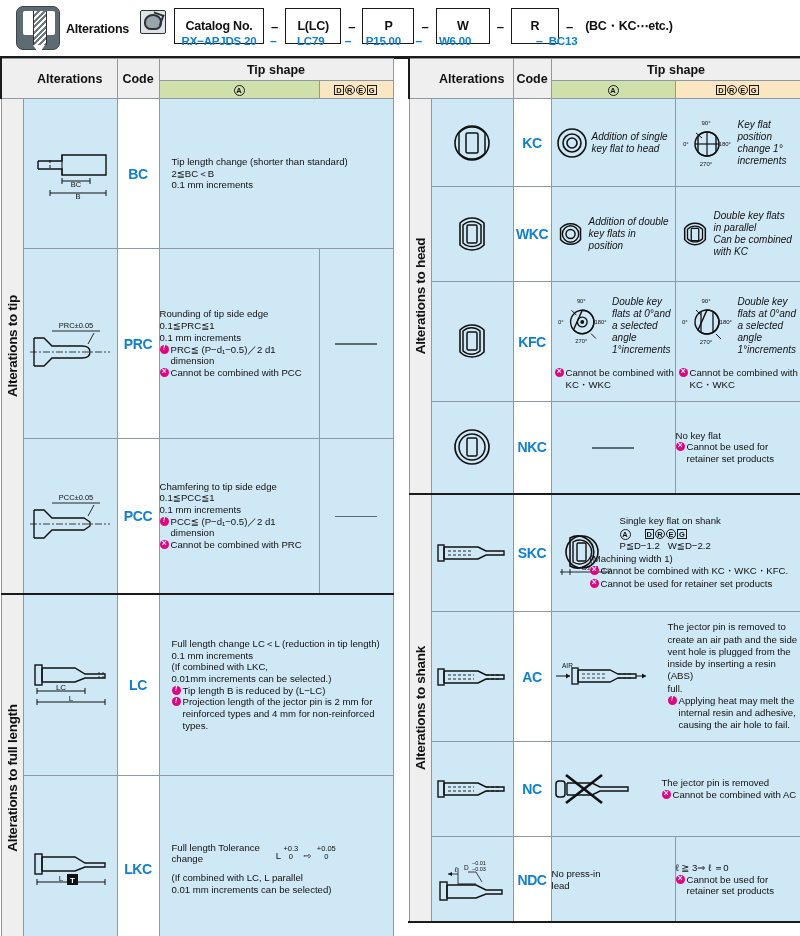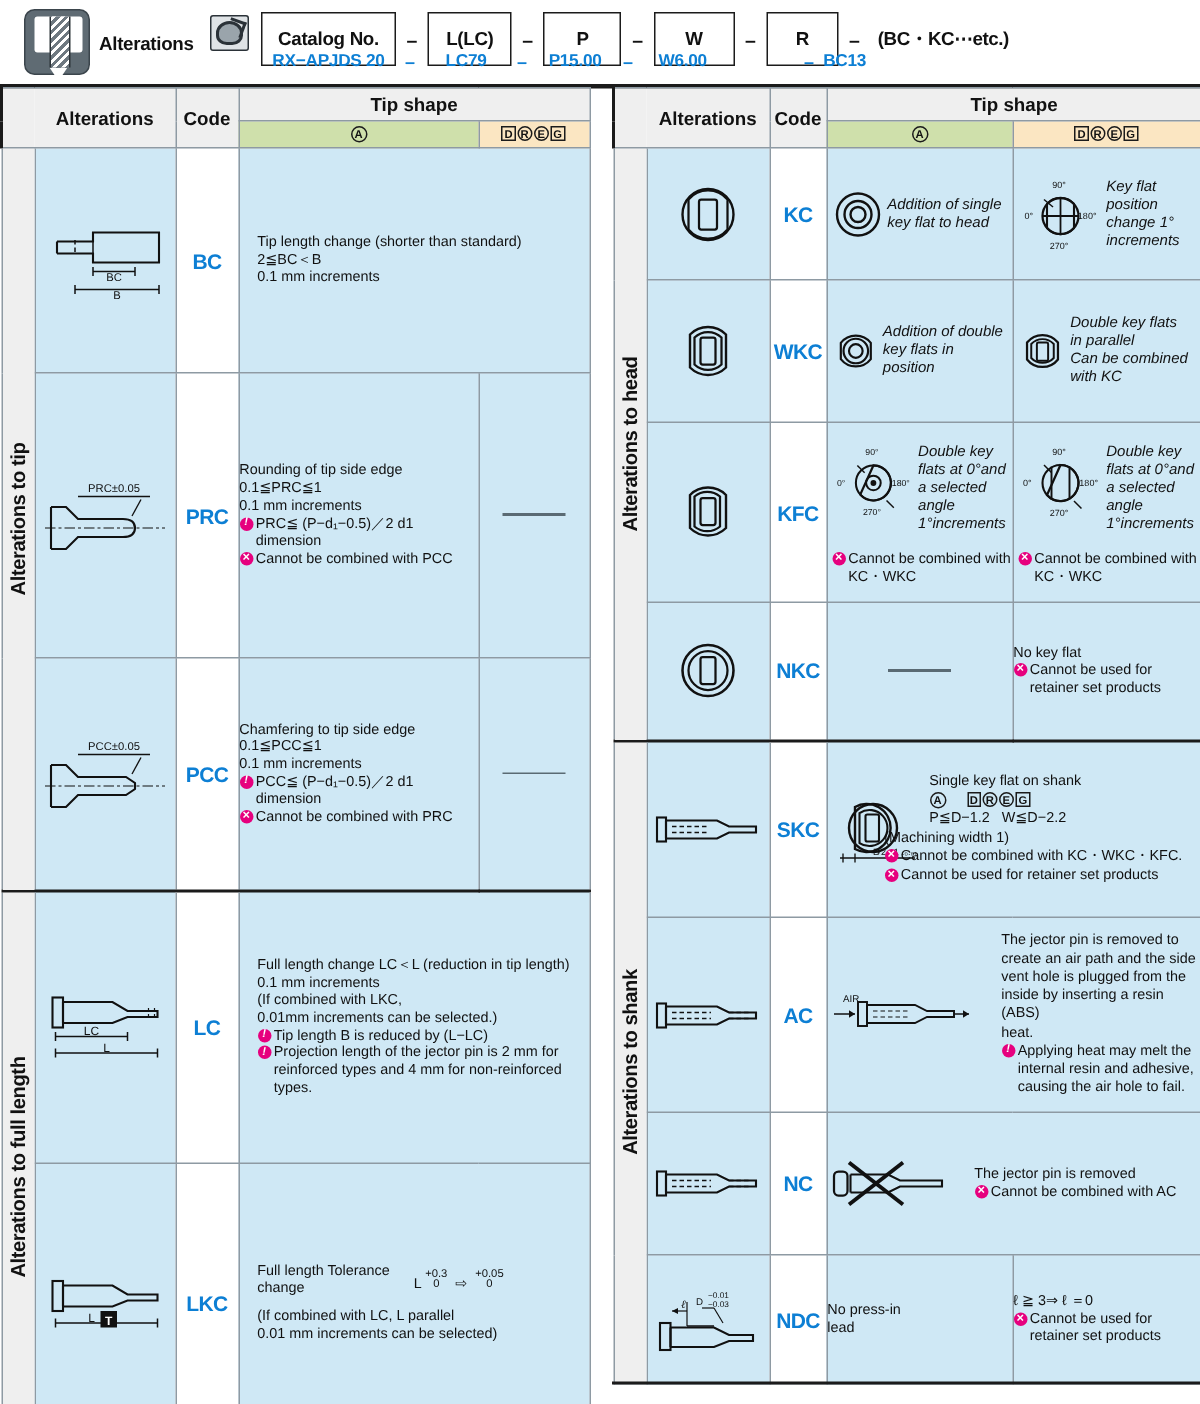--- a/index.html
+++ b/index.html
@@ -641,21 +641,21 @@
             <line x1="66" y1="22" x2="80" y2="22" stroke="#111" stroke-width="0.8" stroke-dasharray="3,2"></line>
             <line x1="84" y1="20" x2="94" y2="20" stroke="#111" stroke-width="1"></line>
             <path d="M94 20 L90 17.5 L90 22.5 Z" fill="#111"></path>
           </svg>
         </div>
         <div class="tx" style="line-height:1.28">
           <div>The jector pin is removed to</div>
           <div>create an air path and the side</div>
           <div>vent hole is plugged from the</div>
           <div>inside by inserting a resin (ABS)</div>
-          <div>heat.</div>
+          <div>full.</div>
           <ul class="notes">
             <li><i class="ico-warn"></i><span>Applying heat may melt the internal resin and adhesive, causing the air hole to fail.</span></li>
           </ul>
         </div>
       </div>
     </td>
   </tr>
 
   <tr>
     <td class="fig-cell" style="height:95px">
@@ -664,21 +664,21 @@
         <path d="M10 10 L44 10 L52 14 L70 14 L70 18 L52 18 L44 22 L10 22" fill="none" stroke="#111" stroke-width="1.4"></path>
         <path d="M10 10 L10 22" stroke="#111" stroke-width="1.4"></path>
         <line x1="14" y1="14" x2="40" y2="14" stroke="#111" stroke-width="0.9" stroke-dasharray="3,2"></line>
         <line x1="14" y1="18" x2="40" y2="18" stroke="#111" stroke-width="0.9" stroke-dasharray="3,2"></line>
         <line x1="52" y1="14" x2="66" y2="14" stroke="#111" stroke-width="0.9" stroke-dasharray="3,2"></line>
         <line x1="52" y1="18" x2="66" y2="18" stroke="#111" stroke-width="0.9" stroke-dasharray="3,2"></line>
       </svg>
     </td>
     <td class="code-cell">NC</td>
     <td class="txt-cell" colspan="2">
-      <div style="display:flex;align-items:center;gap:6px;">
+      <div style="display:flex;align-items:center;gap:18px;">
         <div>
           <svg width="92" height="40" viewBox="0 0 92 40">
             <rect x="4" y="12" width="9" height="16" rx="3" fill="none" stroke="#111" stroke-width="1.5"></rect>
             <path d="M15 14 L40 14 L48 18 L76 18 L76 22 L48 22 L40 26 L15 26" fill="none" stroke="#111" stroke-width="1.4"></path>
             <path d="M15 14 L15 26" stroke="#111" stroke-width="1.4"></path>
             <line x1="14" y1="6" x2="50" y2="34" stroke="#111" stroke-width="2.6"></line>
             <line x1="50" y1="6" x2="14" y2="34" stroke="#111" stroke-width="2.6"></line>
           </svg>
         </div>
         <div class="tx">

